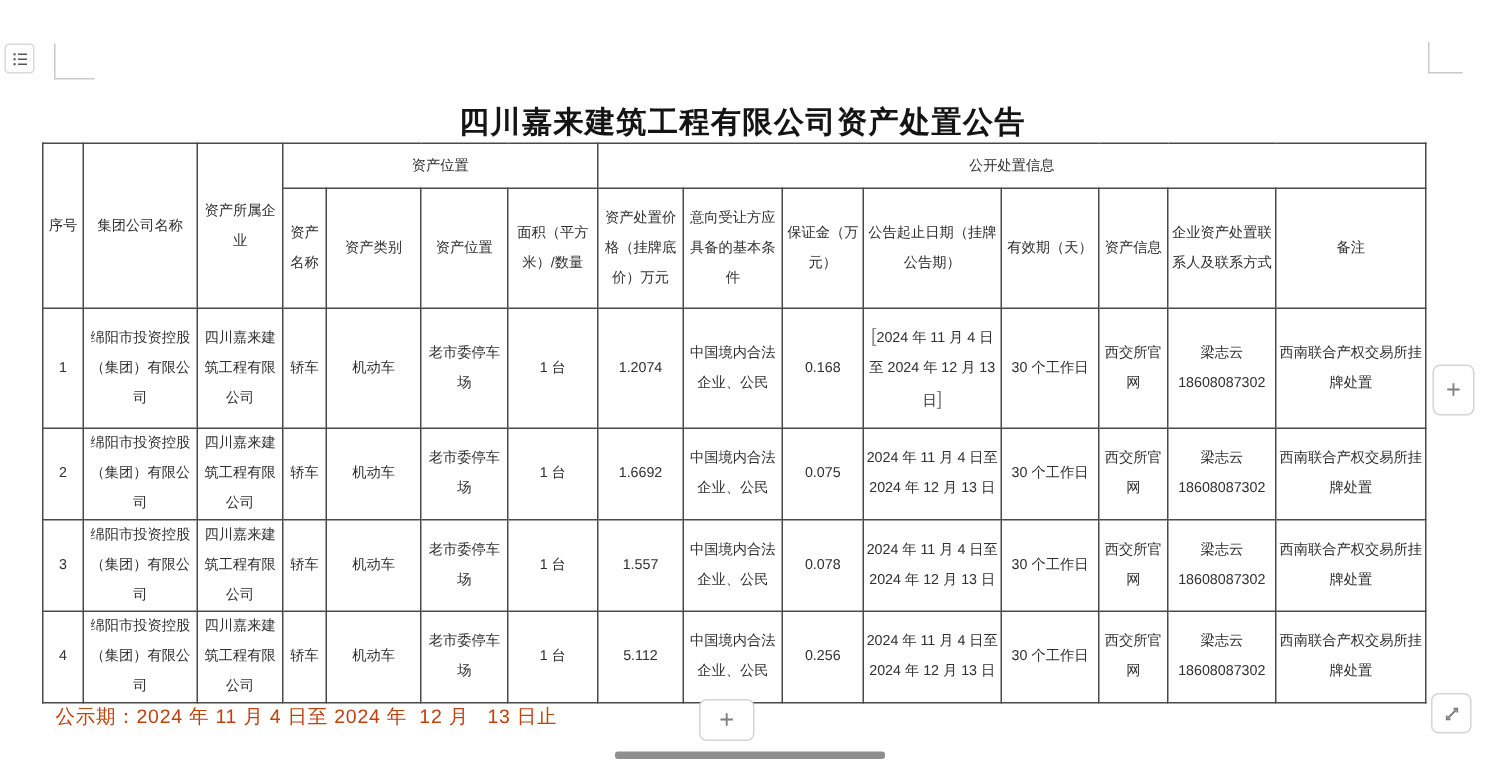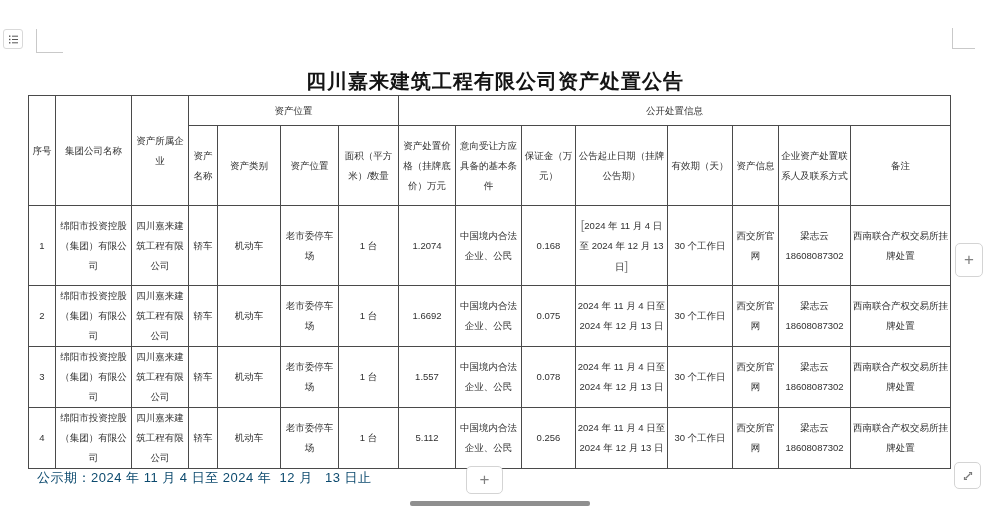--- a/index.html
+++ b/index.html
@@ -43,21 +43,21 @@
     word-break: break-all; overflow: hidden;
   }
   tr.hrow1 { height: 30px; }
   tr.hrow2 { height: 80px; }
   tr.drow1 { height: 80px; }
   tr.drow  { height: 60px; }
   .bm { color: #8a8a8a; font-size: 13px; font-family: "Liberation Sans", sans-serif; }
 
   .doc-footer {
     position: absolute; left: 37px; top: 469px;
-    font-size: 13px; color: #0c4a6e; white-space: pre; letter-spacing: 0.5px;
+    font-size: 13px; color: #c2410c; white-space: pre; letter-spacing: 0.5px;
   }
 
   .float-btn {
     position: absolute; background: #fff; border: 1px solid #d4d4d4; border-radius: 5px;
     display: flex; align-items: center; justify-content: center;
     color: #808080; cursor: pointer;
   }
   .plus-right  { left: 955px; top: 243px; width: 28px; height: 34px; font-size: 17px; }
   .plus-bottom { left: 466px; top: 466px; width: 37px; height: 28px; font-size: 17px; }
   .resize-btn  { left: 954px; top: 462px; width: 27px; height: 27px; }

